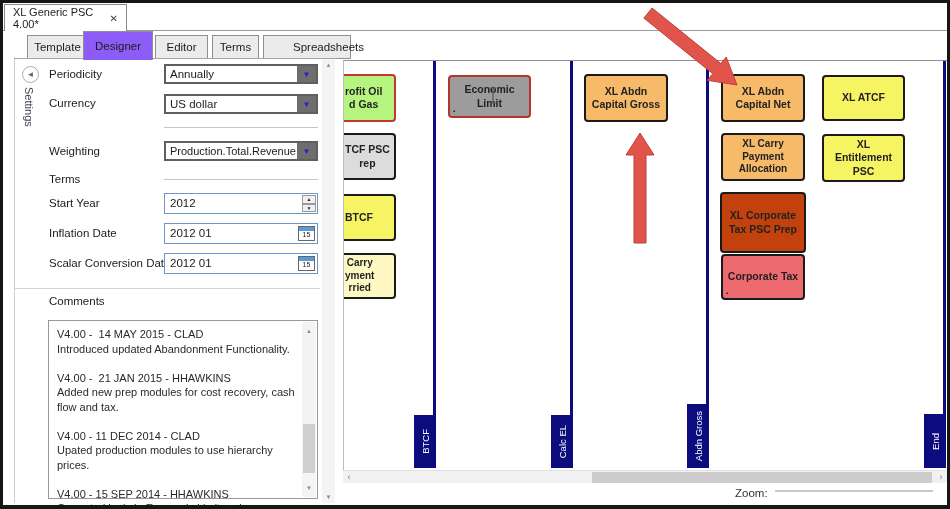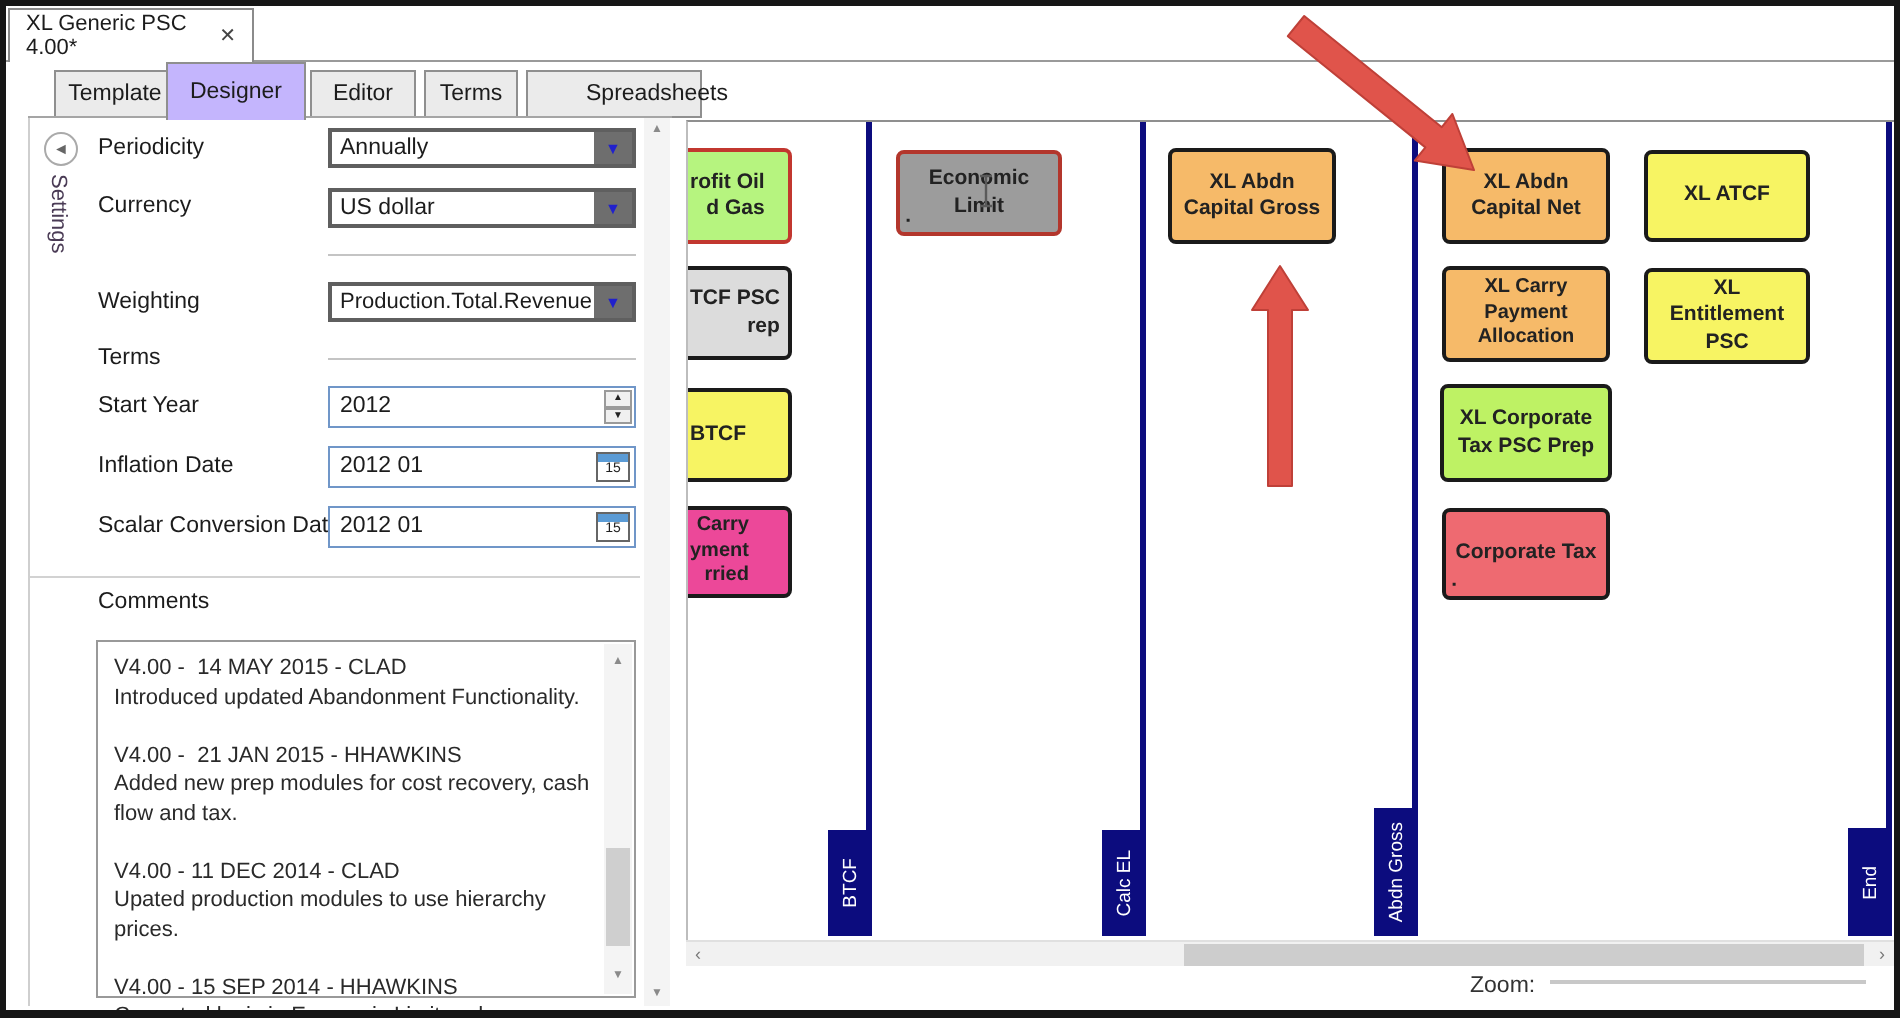--- a/index.html
+++ b/index.html
@@ -16,21 +16,21 @@
   
   .doctab-line{position:absolute;left:3px;top:30px;width:944px;height:1px;background:#9a9a9a;}
   .doctab{position:absolute;left:4px;top:4px;width:123px;height:27px;background:#fff;
           border:1px solid #8b8b8b;border-bottom:none;z-index:2;display:flex;align-items:center;
           padding:0 6px 0 8px;font-size:11px;}
   .doctab .x{margin-left:auto;font-size:10px;color:#444;padding:0 2px;}
 
   
   .tab{position:absolute;top:35px;height:24px;background:#ebebeb;border:1px solid #8f8f8f;
        font-size:11.5px;display:flex;align-items:center;justify-content:center;z-index:2;}
-  .tab.active{top:31px;height:29px;background:#c4b5fd;border-bottom:none;z-index:4;}
+  .tab.active{top:31px;height:29px;background:#8b5cf6;border-bottom:none;z-index:4;}
   .paneltop{position:absolute;left:14px;top:58px;width:322px;height:1px;background:#a5a5a5;z-index:3;}
 
   
   .panel{position:absolute;left:14px;top:59px;width:322px;height:444px;background:#fff;
          border-left:1px solid #cfcfcf;}
   .collapse{position:absolute;left:7px;top:7px;width:17px;height:17px;border:1px solid #aaa;
             border-radius:50%;color:#666;font-size:8px;display:flex;align-items:center;justify-content:center;}
   .vtitle{position:absolute;left:8px;top:28px;writing-mode:vertical-rl;font-size:11px;color:#4a3b55;}
   .flabel{position:absolute;left:34px;font-size:11.5px;white-space:nowrap;}
   .dd{position:absolute;left:149px;width:154px;height:20px;border:2px solid #5f5f5f;background:#fff;}
@@ -53,21 +53,21 @@
   .sb-arrow{position:absolute;left:0;right:0;text-align:center;font-size:6px;color:#8a8a8a;}
   .sb-thumb{position:absolute;left:1px;right:1px;background:#cfcfcf;}
 
   
   .canvas{position:absolute;left:343px;top:60px;width:604px;height:410px;background:#fff;
           border-top:1px solid #8f8f8f;border-left:1px solid #bdbdbd;overflow:hidden;}
   .node{position:absolute;border:2px solid #1a1a1a;border-radius:4px;display:flex;align-items:center;
         justify-content:center;text-align:center;font-weight:bold;font-size:10.5px;line-height:1.25;
         color:#222;white-space:pre-line;}
   .node.cut{border-left:none;border-top-left-radius:0;border-bottom-left-radius:0;
-            justify-content:flex-start;text-align:right;padding-left:1px;}
+            justify-content:flex-start;text-align:center;padding-left:1px;}
   .node .mark{position:absolute;left:3px;bottom:1px;font-size:6px;color:#222;font-weight:bold;}
   .mline{position:absolute;top:0;width:3px;background:#0c0c7e;}
   .mflag{position:absolute;width:22px;background:#0c0c7e;display:flex;align-items:center;justify-content:center;}
   .mflag span{writing-mode:vertical-rl;transform:rotate(180deg);color:#fff;font-size:9.5px;white-space:nowrap;}
 
   
   .hscroll{position:absolute;left:343px;top:470px;width:604px;height:13px;background:#f1f1f1;
            border-top:1px solid #e0e0e0;}
   .hs-arrow{position:absolute;top:0;bottom:0;width:12px;color:#777;font-size:9px;display:flex;
             align-items:center;justify-content:center;}
@@ -194,37 +194,37 @@
       </div>
       <div class="mline" style="left: 599px; height: 407px;"></div>
       <div class="mflag" style="left: 580px; top: 353px; height: 54px;">
         <span>End</span>
       </div>
       <div class="node cut" style="left: 0px; top: 13px; width: 52px; height: 48px; background: rgb(182, 244, 127); border-color: rgb(194, 55, 47);">rofit Oil
 d Gas</div>
       <div class="node cut" style="left: 0px; top: 72px; width: 52px; height: 47px; background: rgb(220, 220, 220); border-color: rgb(26, 26, 26);">TCF PSC
 rep</div>
       <div class="node cut" style="left: 0px; top: 133px; width: 52px; height: 47px; background: rgb(247, 244, 99); border-color: rgb(26, 26, 26);">BTCF</div>
-      <div class="node cut" style="left: 0px; top: 192px; width: 52px; height: 46px; background: #ec4899; border-color: rgb(26, 26, 26); font-size: 10px;">Carry
+      <div class="node cut" style="left: 0px; top: 192px; width: 52px; height: 46px; background: #fef9c3; border-color: rgb(26, 26, 26); font-size: 10px;">Carry
 yment
 rried</div>
       <div class="node" style="left: 104px; top: 14px; width: 83px; height: 43px; background: rgb(156, 156, 156); border-color: rgb(179, 54, 44);">Economic
 Limit<span class="mark">▪</span></div>
       <div class="node" style="left: 240px; top: 13px; width: 84px; height: 48px; background: rgb(246, 186, 105); border-color: rgb(26, 26, 26);">XL Abdn
 Capital Gross</div>
       <div class="node" style="left: 377px; top: 13px; width: 84px; height: 48px; background: rgb(246, 186, 105); border-color: rgb(26, 26, 26);">XL Abdn
 Capital Net</div>
       <div class="node" style="left: 478px; top: 14px; width: 83px; height: 46px; background: rgb(247, 244, 99); border-color: rgb(26, 26, 26);">XL ATCF</div>
       <div class="node" style="left: 377px; top: 72px; width: 84px; height: 48px; background: rgb(246, 186, 105); border-color: rgb(26, 26, 26); font-size: 10px;">XL Carry
 Payment
 Allocation</div>
       <div class="node" style="left: 478px; top: 73px; width: 83px; height: 48px; background: rgb(247, 244, 99); border-color: rgb(26, 26, 26);">XL
 Entitlement
 PSC</div>
-      <div class="node" style="left: 376px; top: 131px; width: 86px; height: 49px; background: #bef264; border-color: rgb(26, 26, 26);">XL Corporate
+      <div class="node" style="left: 376px; top: 131px; width: 86px; height: 61px; background: #c2410c; border-color: rgb(26, 26, 26);">XL Corporate
 Tax PSC Prep</div>
       <div class="node" style="left: 377px; top: 193px; width: 84px; height: 46px; background: rgb(238, 106, 113); border-color: rgb(26, 26, 26);">Corporate Tax<span class="mark">▪</span></div>
     </div>
 
   <div class="hscroll">
     <div class="hs-arrow" style="left:0;">‹</div>
     <div class="hs-arrow" style="right:0;">›</div>
     <div class="hs-thumb"></div>
   </div>
 

